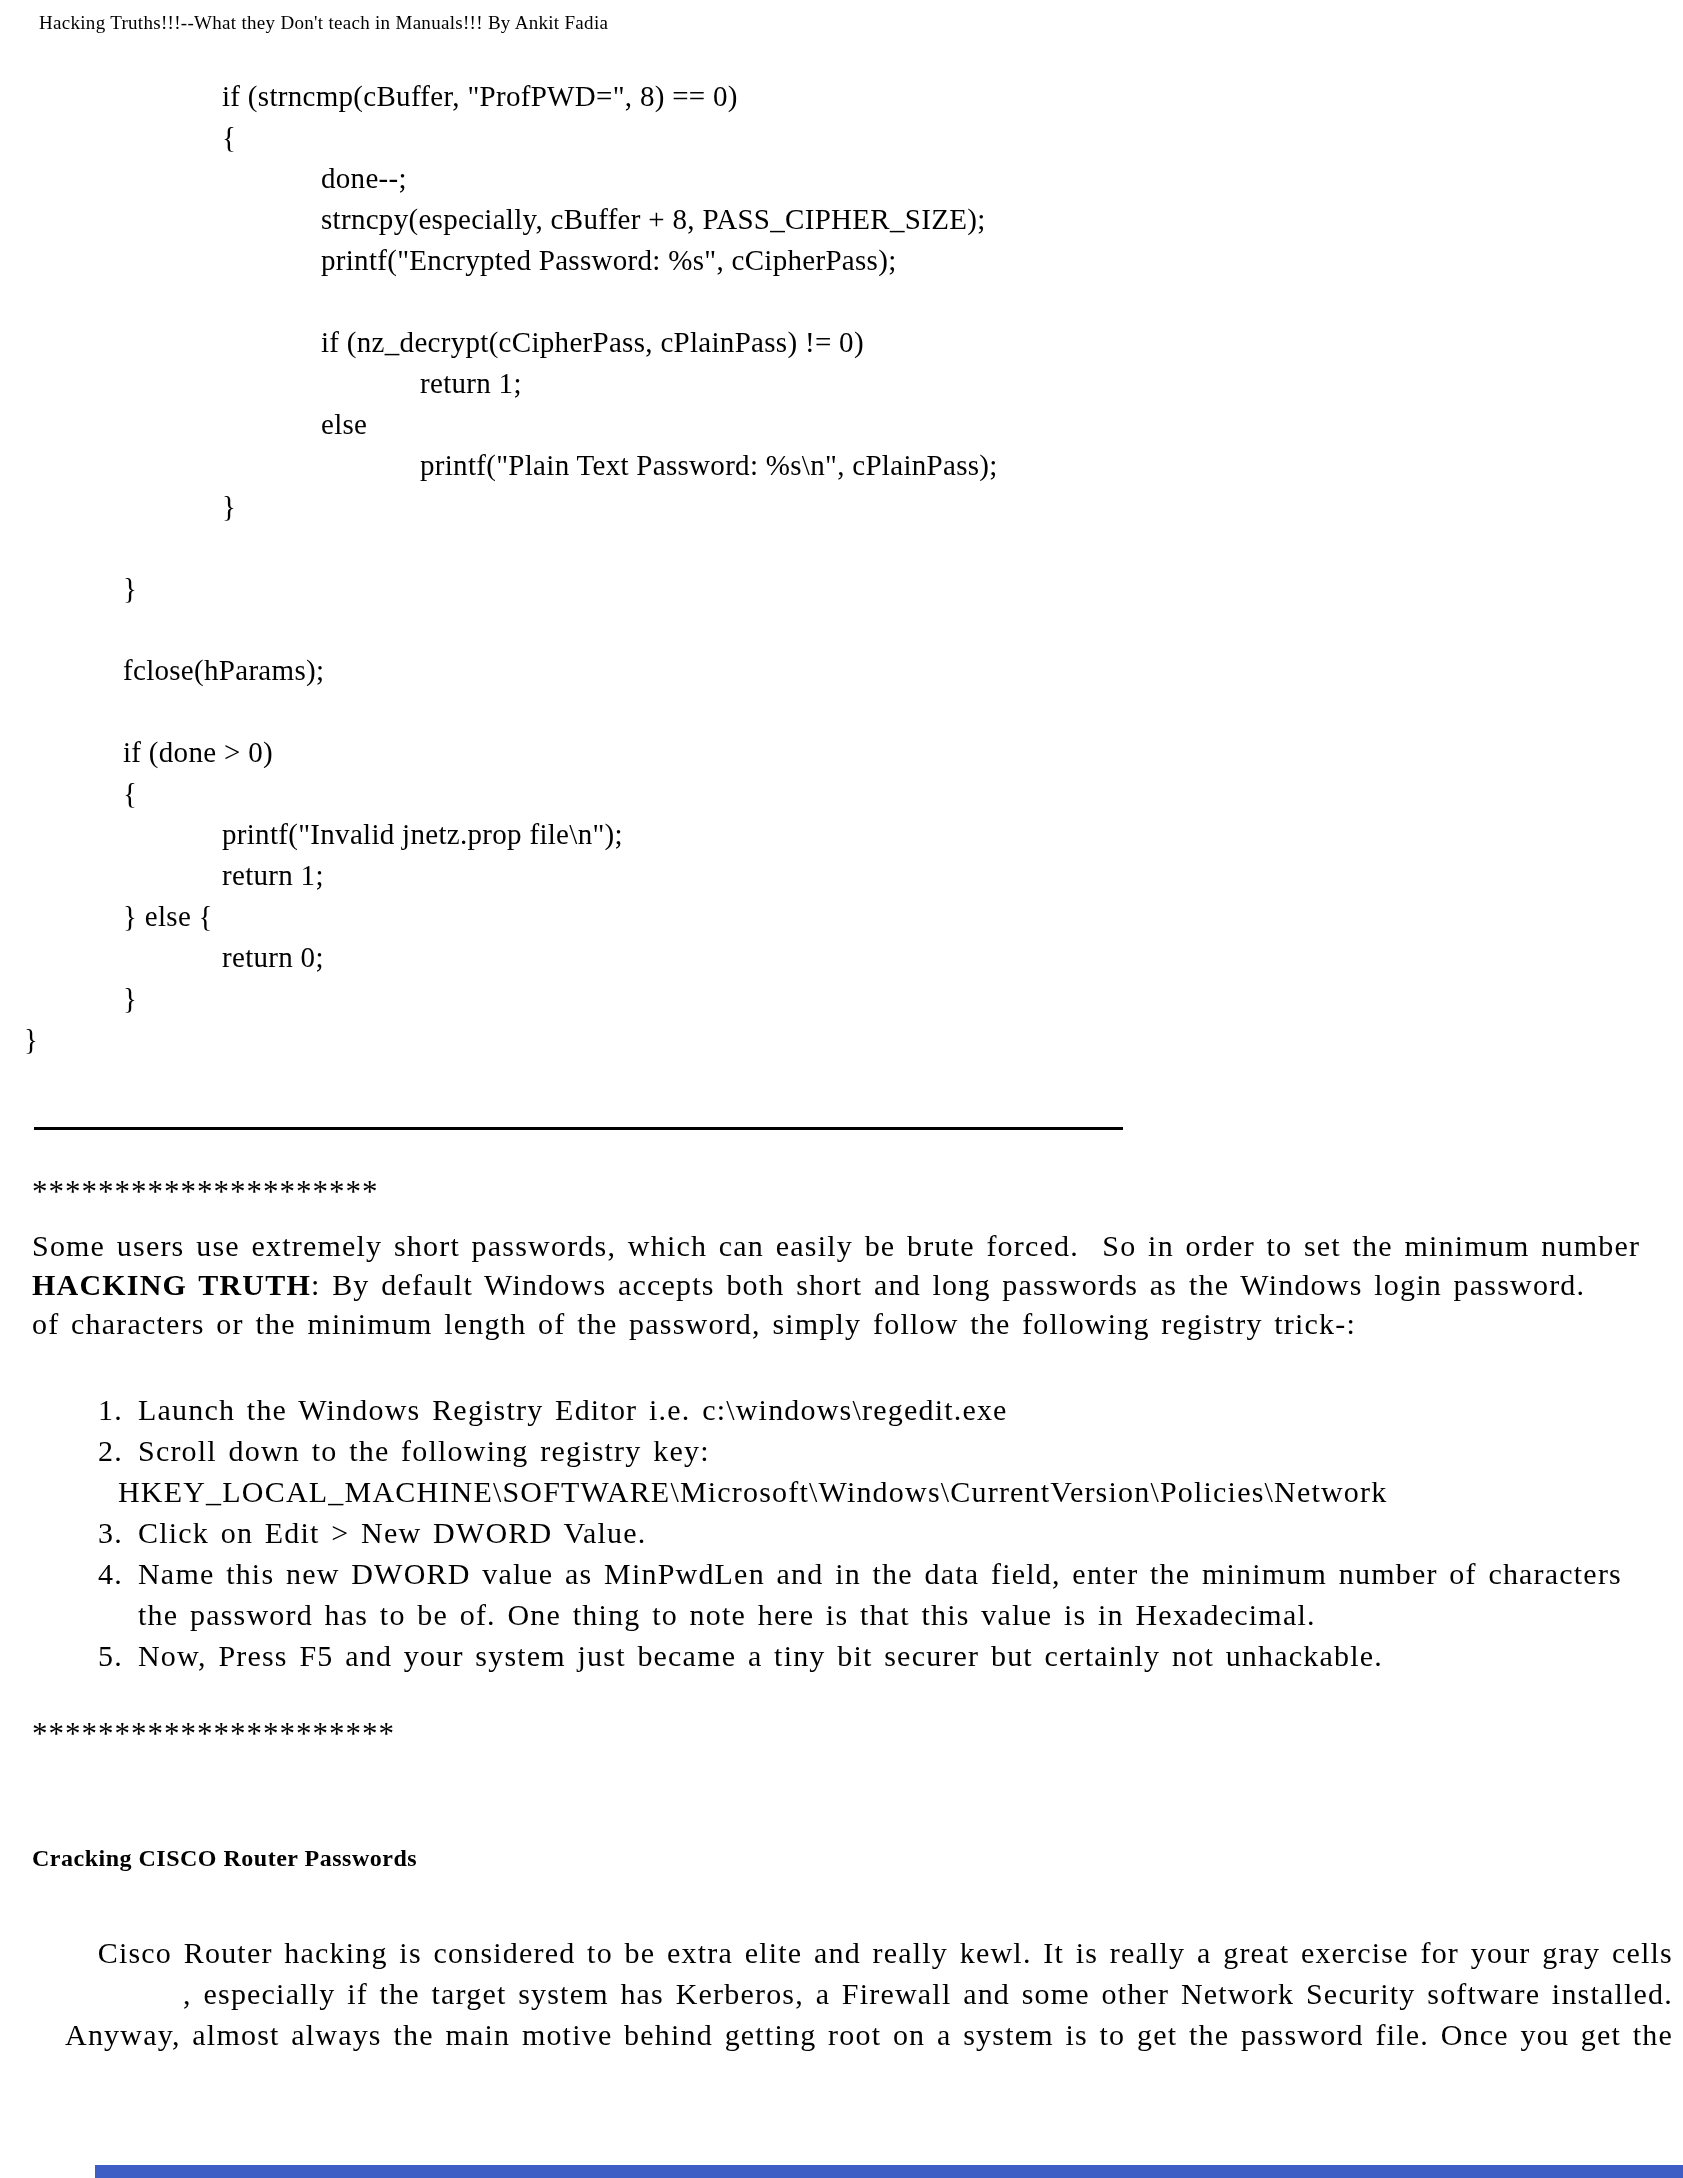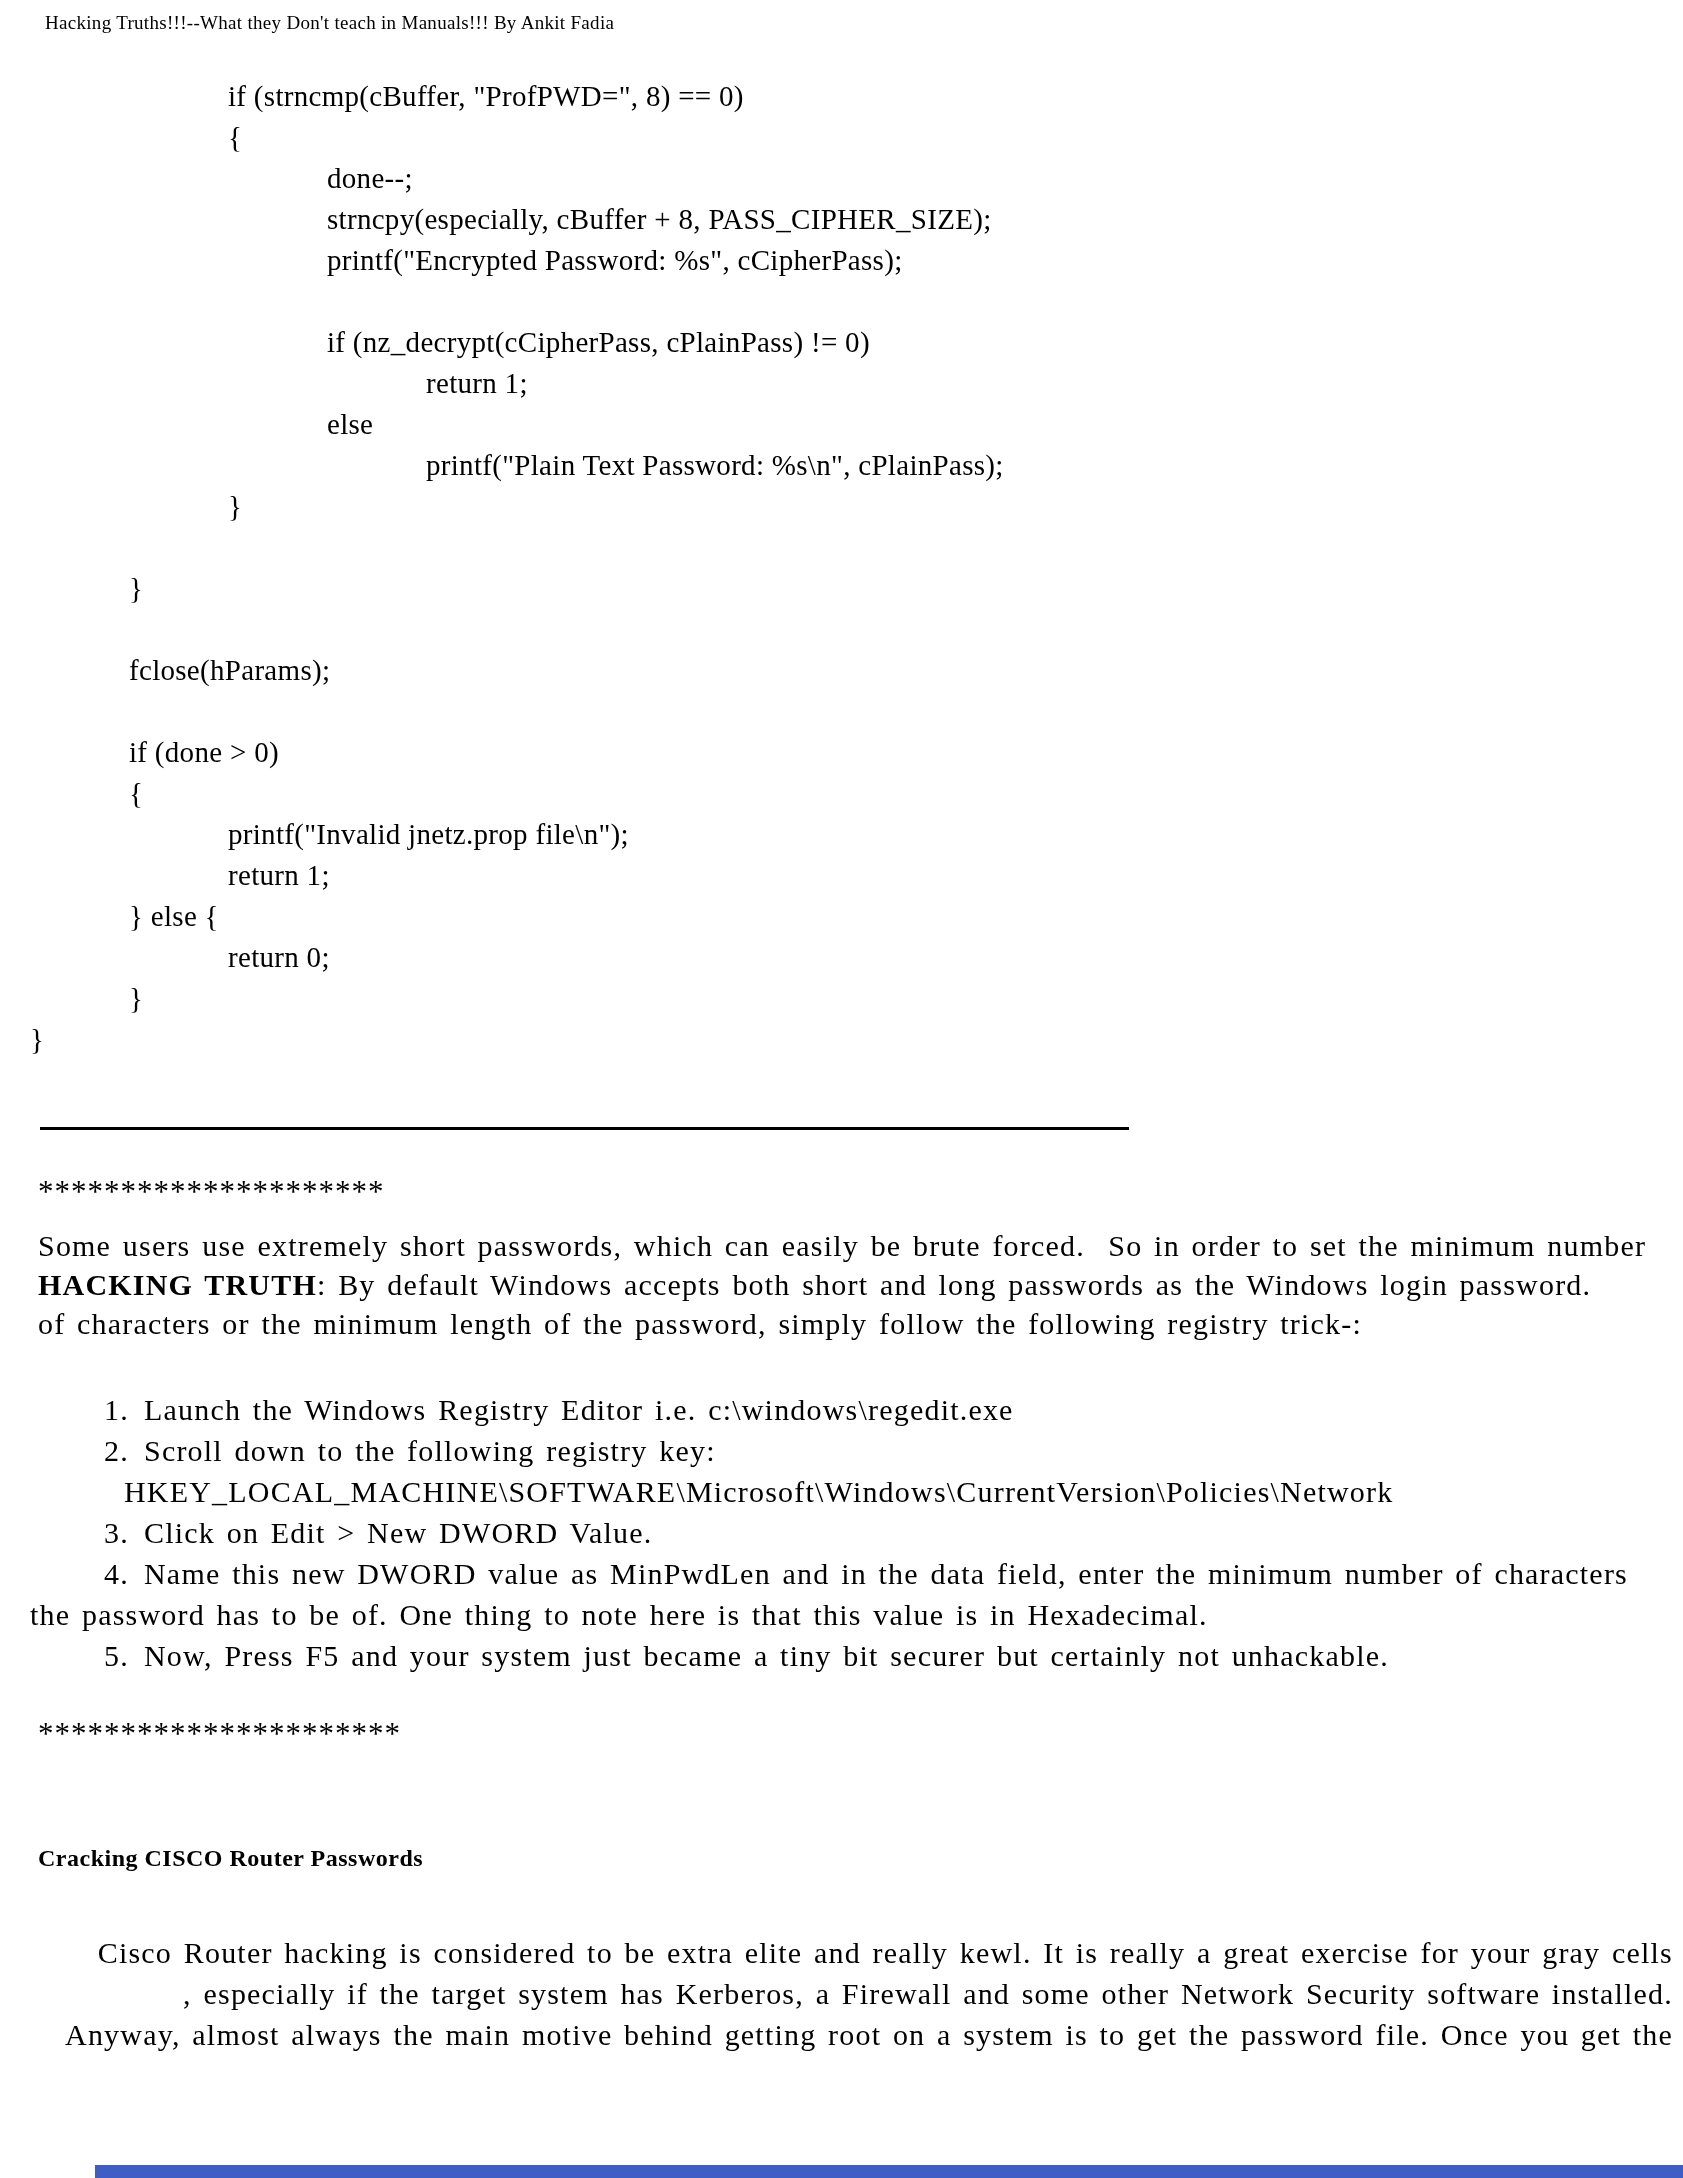--- a/index.html
+++ b/index.html
@@ -8,21 +8,21 @@
     background: #ffffff;
     color: #000000;
   }
   body {
     width: 1683px;
     height: 2178px;
     position: relative;
     overflow: hidden;
     font-family: "Liberation Serif", "DejaVu Serif", serif;
   }
-  .page { padding: 12px 10px 0 30px; font-family: Liberation Serif, serif; }
+  .page { padding: 12px 10px 0 24px; font-family: Liberation Serif, serif; }
 
   .doc-header {
     margin-left: 15px;
     font-size: 19px;
     letter-spacing: 0.3px;
   }
 
   .code {
     margin-top: 42px;
     font-size: 29px;
@@ -68,21 +68,21 @@
     margin-top: 46px;
     font-size: 30px;
     line-height: 41px;
     letter-spacing: 1.2px;
     word-spacing: 3px;
   }
   .li { display: flex; margin-left: 74px; }
   .li .num { flex: none; width: 40px; white-space: pre; }
   .li .txt { white-space: pre; }
   .cont-reg { margin-left: 94px; white-space: pre; }
-  .cont-4 { white-space: pre; }
+  .cont-4 { margin-left: 114px; white-space: pre; }
 
   .section-heading {
     margin-left: 8px;
     margin-top: 87px;
     font-size: 24px;
     line-height: 38px;
     font-weight: bold;
     letter-spacing: 0.5px;
   }
 

